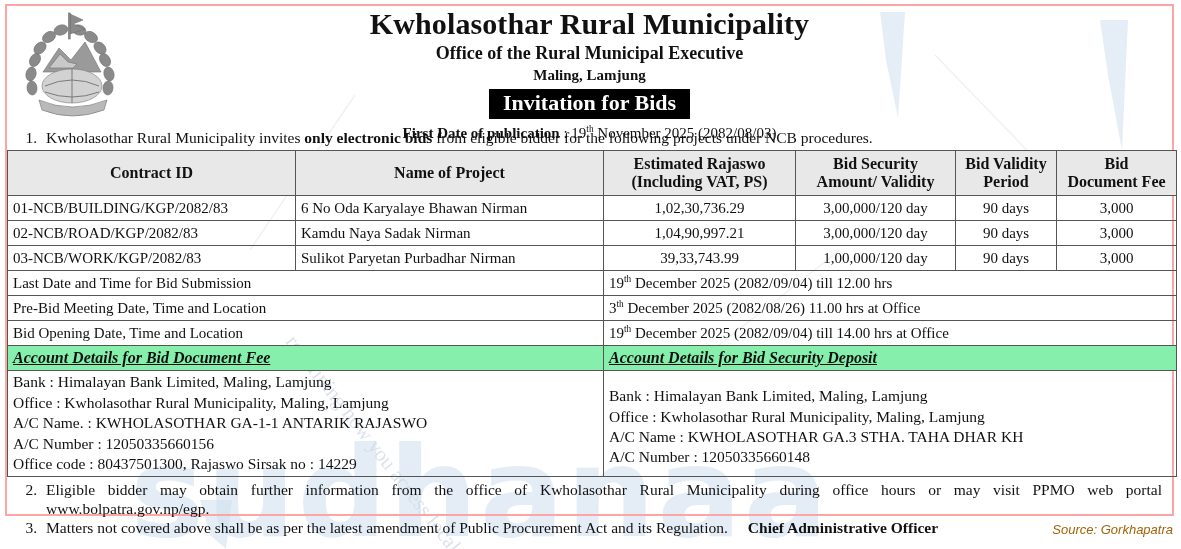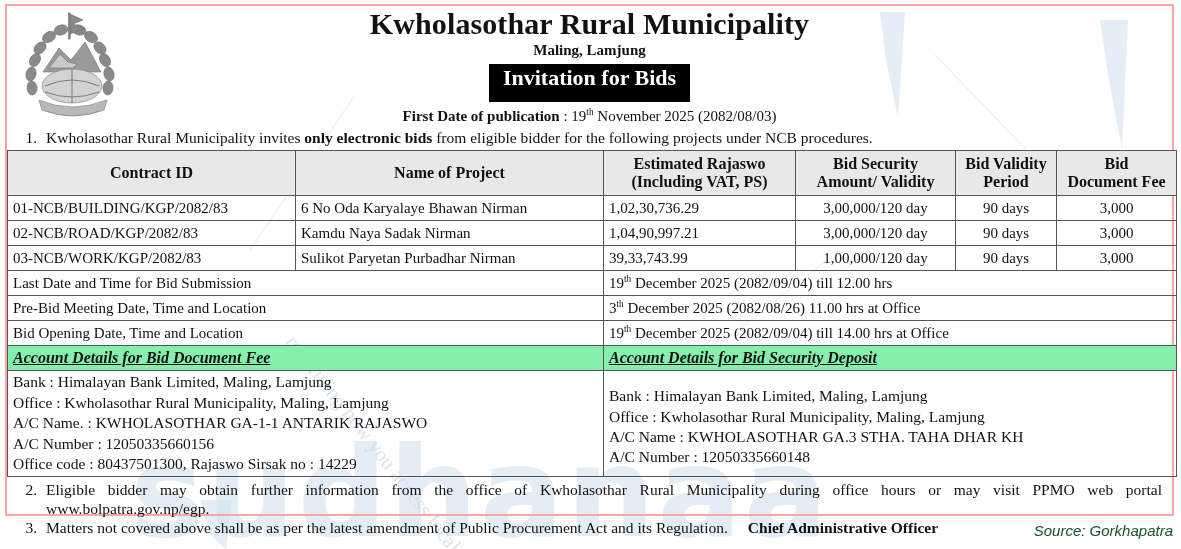--- a/index.html
+++ b/index.html
@@ -85,21 +85,21 @@
     font-weight: 700;
     line-height: 1.3;
     margin-top: 1px;
   }
   #ifb-banner {
     display: inline-block;
     background: #000000;
     color: #ffffff;
     font-size: 22px;
     font-weight: 700;
-    padding: 1px 14px 12px 14px;
+    padding: 1px 14px 3px 14px;
     margin-top: 4px;
     line-height: 1.15;
   }
   #pub-date-line {
     font-size: 15px;
     margin-top: 5px;
     line-height: 1.2;
   }
   #pub-date-line .lbl { font-weight: 700; }
   sup { font-size: .62em; vertical-align: super; line-height: 0; }
@@ -131,21 +131,21 @@
     background: #e8e8e8;
     font-weight: 700;
     text-align: center;
     line-height: 1.18;
     height: 42px;
     font-size: 16px;
   }
   #bid-table tbody td { height: 22px; }
   .c-id    { width: 288px; text-align: left; }
   .c-name  { width: 308px; text-align: left; }
-  .c-est   { width: 192px; text-align: left; }
+  .c-est   { width: 192px; text-align: center; }
   .c-sec   { width: 160px; text-align: center; }
   .c-val   { width: 101px; text-align: center; }
   .c-fee   { width: 120px; text-align: center; }
 
   .dates-label { text-align: left; }
   .dates-value { text-align: left; }
 
   .acct-head {
     background: #86efac;
     font-weight: 700;
@@ -182,22 +182,22 @@
   .fc-line3 { display: flex; justify-content: flex-start; align-items: baseline; gap: 20px; }
   #cao-title { font-weight: 700; white-space: nowrap; }
 
   
   #source-credit {
     position: absolute;
     right: 8px;
     top: 522px;
     font-family: "Liberation Sans", sans-serif;
     font-style: italic;
-    font-size: 15px;
-    color: #14532d;
+    font-size: 13px;
+    color: #a16207;
     z-index: 3;
     padding-left: 31px;
   }
 </style>
 </head>
 <body>
 
 <div id="watermark-layer">
   <svg width="1181" height="549" viewBox="0 0 1181 549" style="position:absolute;left:0;top:0;">
     <g opacity="0.55" fill="#cfe0ef">
@@ -250,20 +250,21 @@
         <path d="M30 78 q27 -12 54 0" fill="none" stroke="#7b7b7b" stroke-width="1"></path>
         <path d="M30 84 q27 10 54 0" fill="none" stroke="#7b7b7b" stroke-width="1"></path>
         <line x1="57" y1="61" x2="57" y2="95" stroke="#7b7b7b" stroke-width="1"></line>
 
         <path d="M24 92 q33 14 68 0 l-3 10 q-32 12 -62 0 Z" fill="#b9b9b9" stroke="#6f6f6f"></path>
       </g>
     </svg>
 
     <div id="header-titles">
       <div id="org-title">Kwholasothar Rural Municipality</div>
+      <div id="office-line">Office of the Rural Municipal Executive</div>
       <div id="address-line">Maling, Lamjung</div>
       <div><span id="ifb-banner">Invitation for Bids</span></div>
       <div id="pub-date-line">
         <span class="lbl">First Date of publication</span><span> : </span><span>19</span><sup>th</sup><span> November 2025 (2082/08/03)</span>
       </div>
     </div>
   </div>
 
   <div id="clause-1">
     <span class="num">1.</span>

